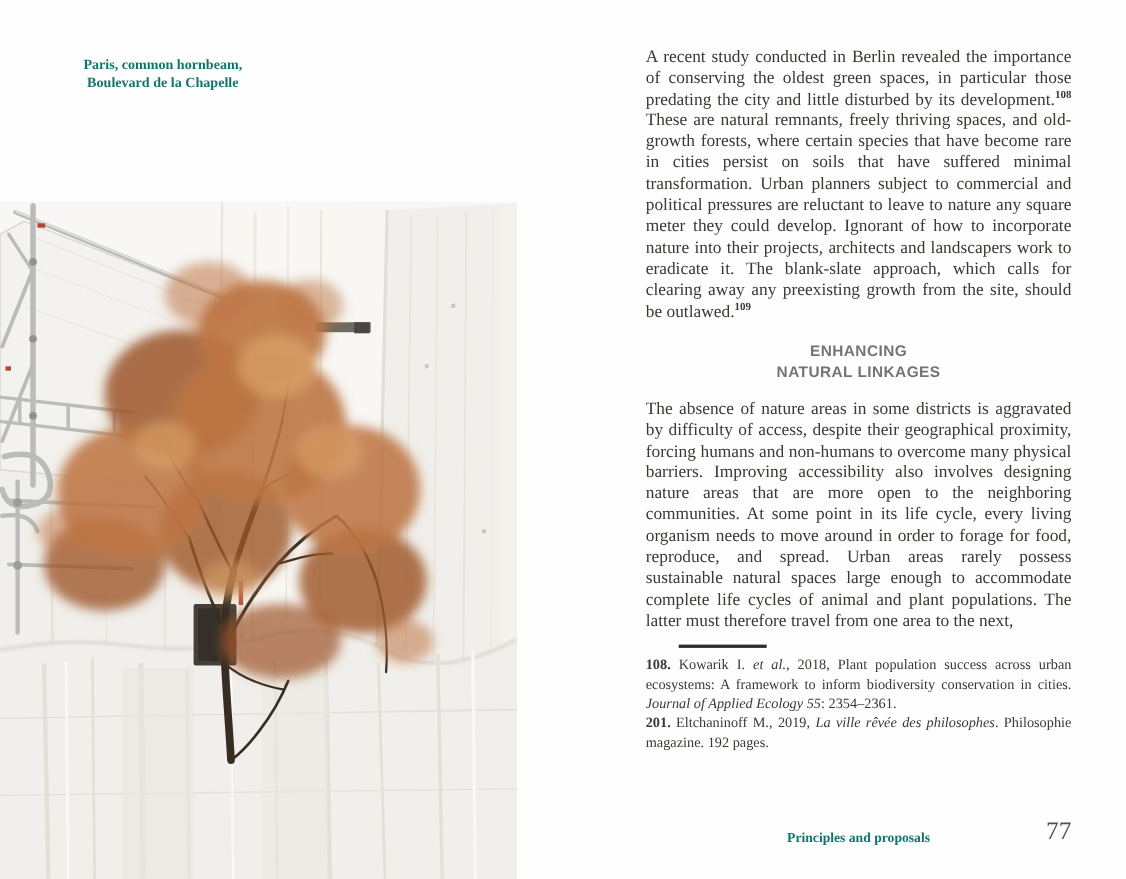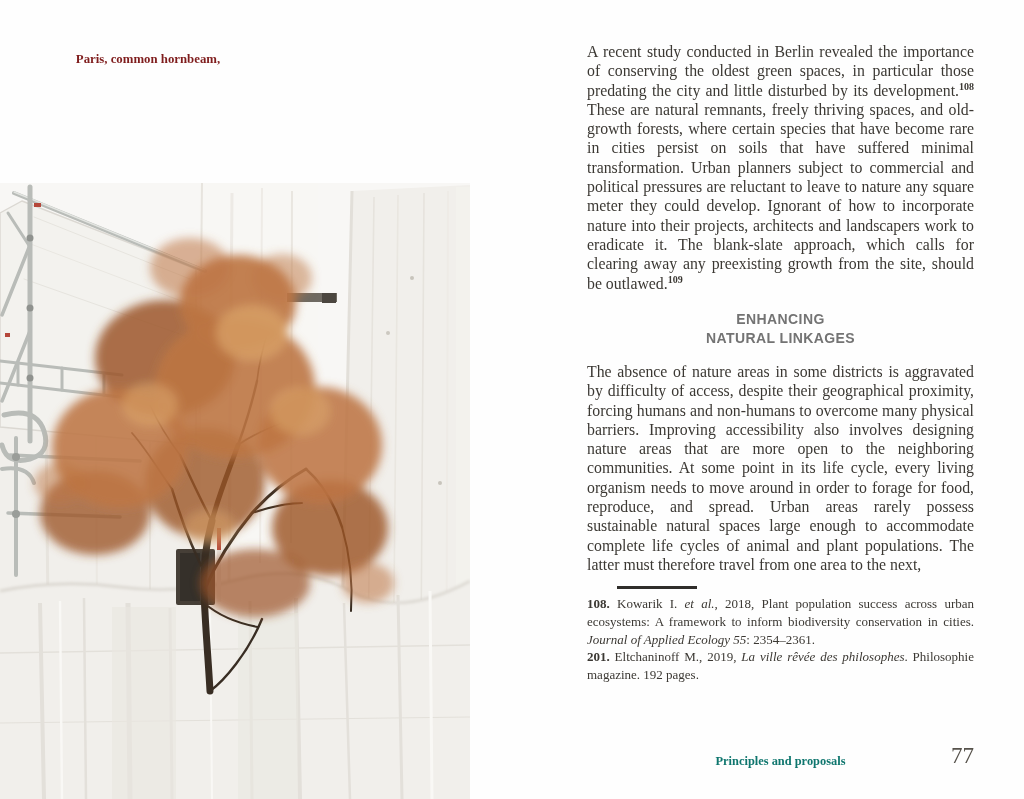--- a/index.html
+++ b/index.html
@@ -2,21 +2,21 @@
 <html><head>
 <meta charset="utf-8">
 <style>
   html,body{margin:0;padding:0;background:#ffffff;}
   body{width:1024px;height:799px;position:relative;overflow:hidden;
        font-family:"Liberation Serif",serif;color:#3b3833;}
   .spread{position:absolute;inset:0;background:#fefefe;}
 
   
   .caption{position:absolute;left:0;top:51px;width:296px;text-align:center;
-           font-weight:bold;font-size:12.8px;line-height:16px;color:#7f1d1d;}
+           font-weight:bold;font-size:12.8px;line-height:16px;color:#0f766e;}
   .photo{position:absolute;left:0;top:183px;width:470px;height:616px;}
 
   
   .column{position:absolute;left:587px;top:0;width:387px;height:662px;}
   .body-par{position:absolute;left:0;width:387px;margin:0;
             font-size:15.8px;line-height:19.3px;text-align:justify;}
   .p1{top:42px;}
   .p2{top:362px;}
   sup.fnref{font-size:10px;font-weight:bold;line-height:0;vertical-align:super;}
   .heading{position:absolute;left:0;top:310px;width:387px;text-align:center;
@@ -33,20 +33,21 @@
                  font-weight:bold;font-size:12.4px;color:#0f766e;}
   .page-number{position:absolute;right:0;top:743px;font-size:23px;color:#56524b;}
 </style>
 </head>
 <body>
 
 <div class="spread">
 
   <div class="caption">
     <div>Paris, common hornbeam,</div>
+    <div>Boulevard de la Chapelle</div>
   </div>
 
   <div class="photo">
     <svg width="470" height="616" viewBox="0 0 470 616" role="img" aria-label="Common hornbeam with rust-orange autumn foliage emerging through white protective tarpaulins, mesh and scaffolding on a construction site">
       <defs>
         <filter id="leafblur" x="-30%" y="-30%" width="160%" height="160%">
           <feGaussianBlur stdDeviation="5"></feGaussianBlur>
         </filter>
         <filter id="softblur" x="-30%" y="-30%" width="160%" height="160%">
           <feGaussianBlur stdDeviation="1.4"></feGaussianBlur>

